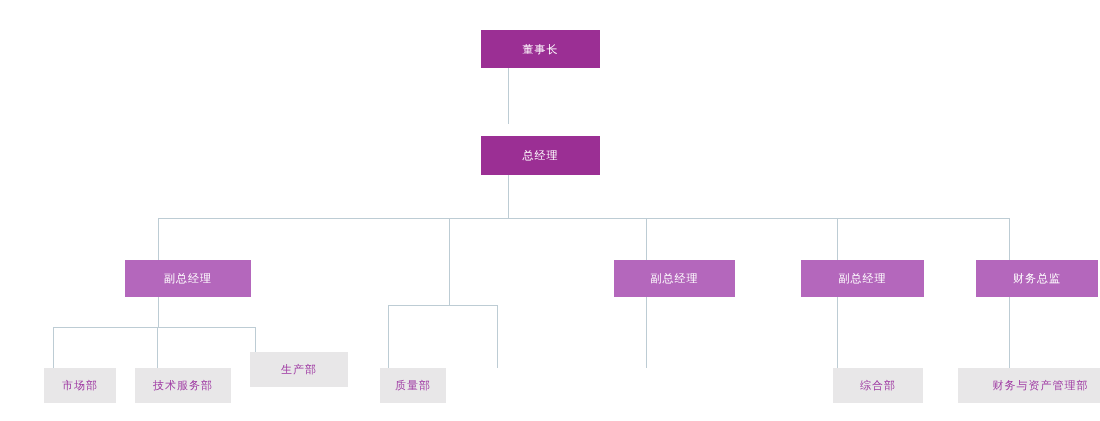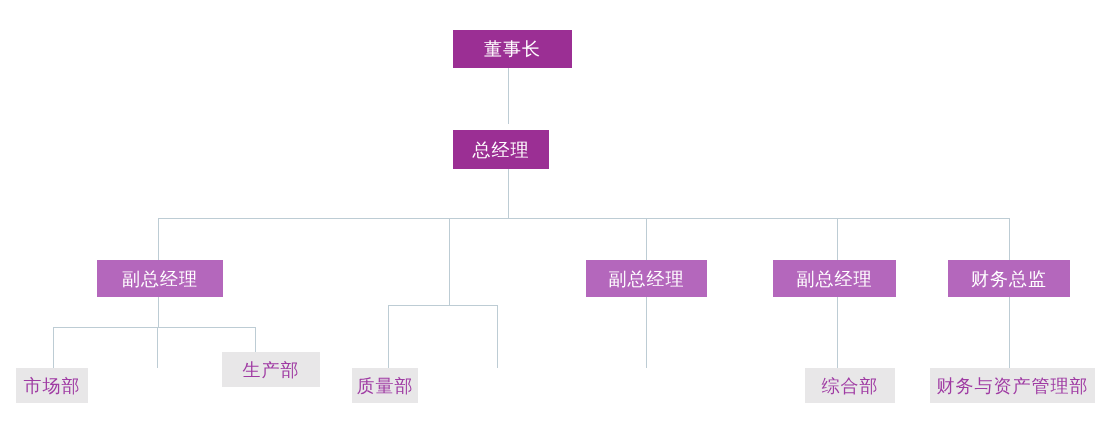--- a/index.html
+++ b/index.html
@@ -15,22 +15,23 @@
   .stage{
     position:relative;
     width:1100px;height:421px;
     background:var(--c-canvas_bg);
     font-family:"Liberation Sans","DejaVu Sans",sans-serif;
     overflow:hidden;
   }
   .node{
     position:absolute;
     display:flex;align-items:center;justify-content:center;
-    font-size:18px;letter-spacing:1px;white-space:nowrap;
+    font-size:11px;letter-spacing:1px;white-space:nowrap;
     box-sizing:border-box;
+    margin-left:28px;
   }
   .lv-top{background:var(--c-primary_box_bg);color:var(--c-box_text);}
   .lv-mid{background:var(--c-secondary_box_bg);color:var(--c-box_text);text-align:right;}
   .leaf{background:var(--c-leaf_box_bg);color:var(--c-leaf_text);text-align:center;}
   .line{position:absolute;background:var(--c-connector_line);}
   .line.v{width:1px;}
   .line.h{height:1px;}
 </style>
 </head>
 <body>
@@ -55,32 +56,33 @@
   <div class="line h" style="left:388px;top:305px;width:110px"></div>
   <div class="line v" style="left:388px;top:305px;height:63px"></div>
   <div class="line v" style="left:497px;top:305px;height:63px"></div>
 
   <div class="line v" style="left:646px;top:297px;height:71px"></div>
   <div class="line v" style="left:837px;top:297px;height:71px"></div>
   <div class="line v" style="left:1009px;top:297px;height:71px"></div>
 
   <div class="node lv-top" style="left:453px;top:30px;width:119px;height:38px">董事长</div>
 
-  <div class="node lv-top" style="left:453px;top:130px;width:96px;height:39px">总经理</div>
+  <div class="node lv-top" style="left:453px;top:136px;width:119px;height:39px">总经理</div>
 
   <div class="node lv-mid" style="left:97px;top:260px;width:126px;height:37px">副总经理</div>
 
   <div class="node lv-mid" style="left:586px;top:260px;width:121px;height:37px">副总经理</div>
 
   <div class="node lv-mid" style="left:773px;top:260px;width:123px;height:37px">副总经理</div>
 
   <div class="node lv-mid" style="left:948px;top:260px;width:122px;height:37px">财务总监</div>
 
   <div class="node leaf" style="left:16px;top:368px;width:72px;height:35px">市场部</div>
 
+  <div class="node leaf" style="left:107px;top:368px;width:96px;height:35px">技术服务部</div>
 
   <div class="node leaf" style="left:222px;top:352px;width:98px;height:35px">生产部</div>
 
   <div class="node leaf" style="left:352px;top:368px;width:66px;height:35px">质量部</div>
 
 
 
   <div class="node leaf" style="left:805px;top:368px;width:90px;height:35px">综合部</div>
 
   <div class="node leaf" style="left:930px;top:368px;width:165px;height:35px">财务与资产管理部</div>

